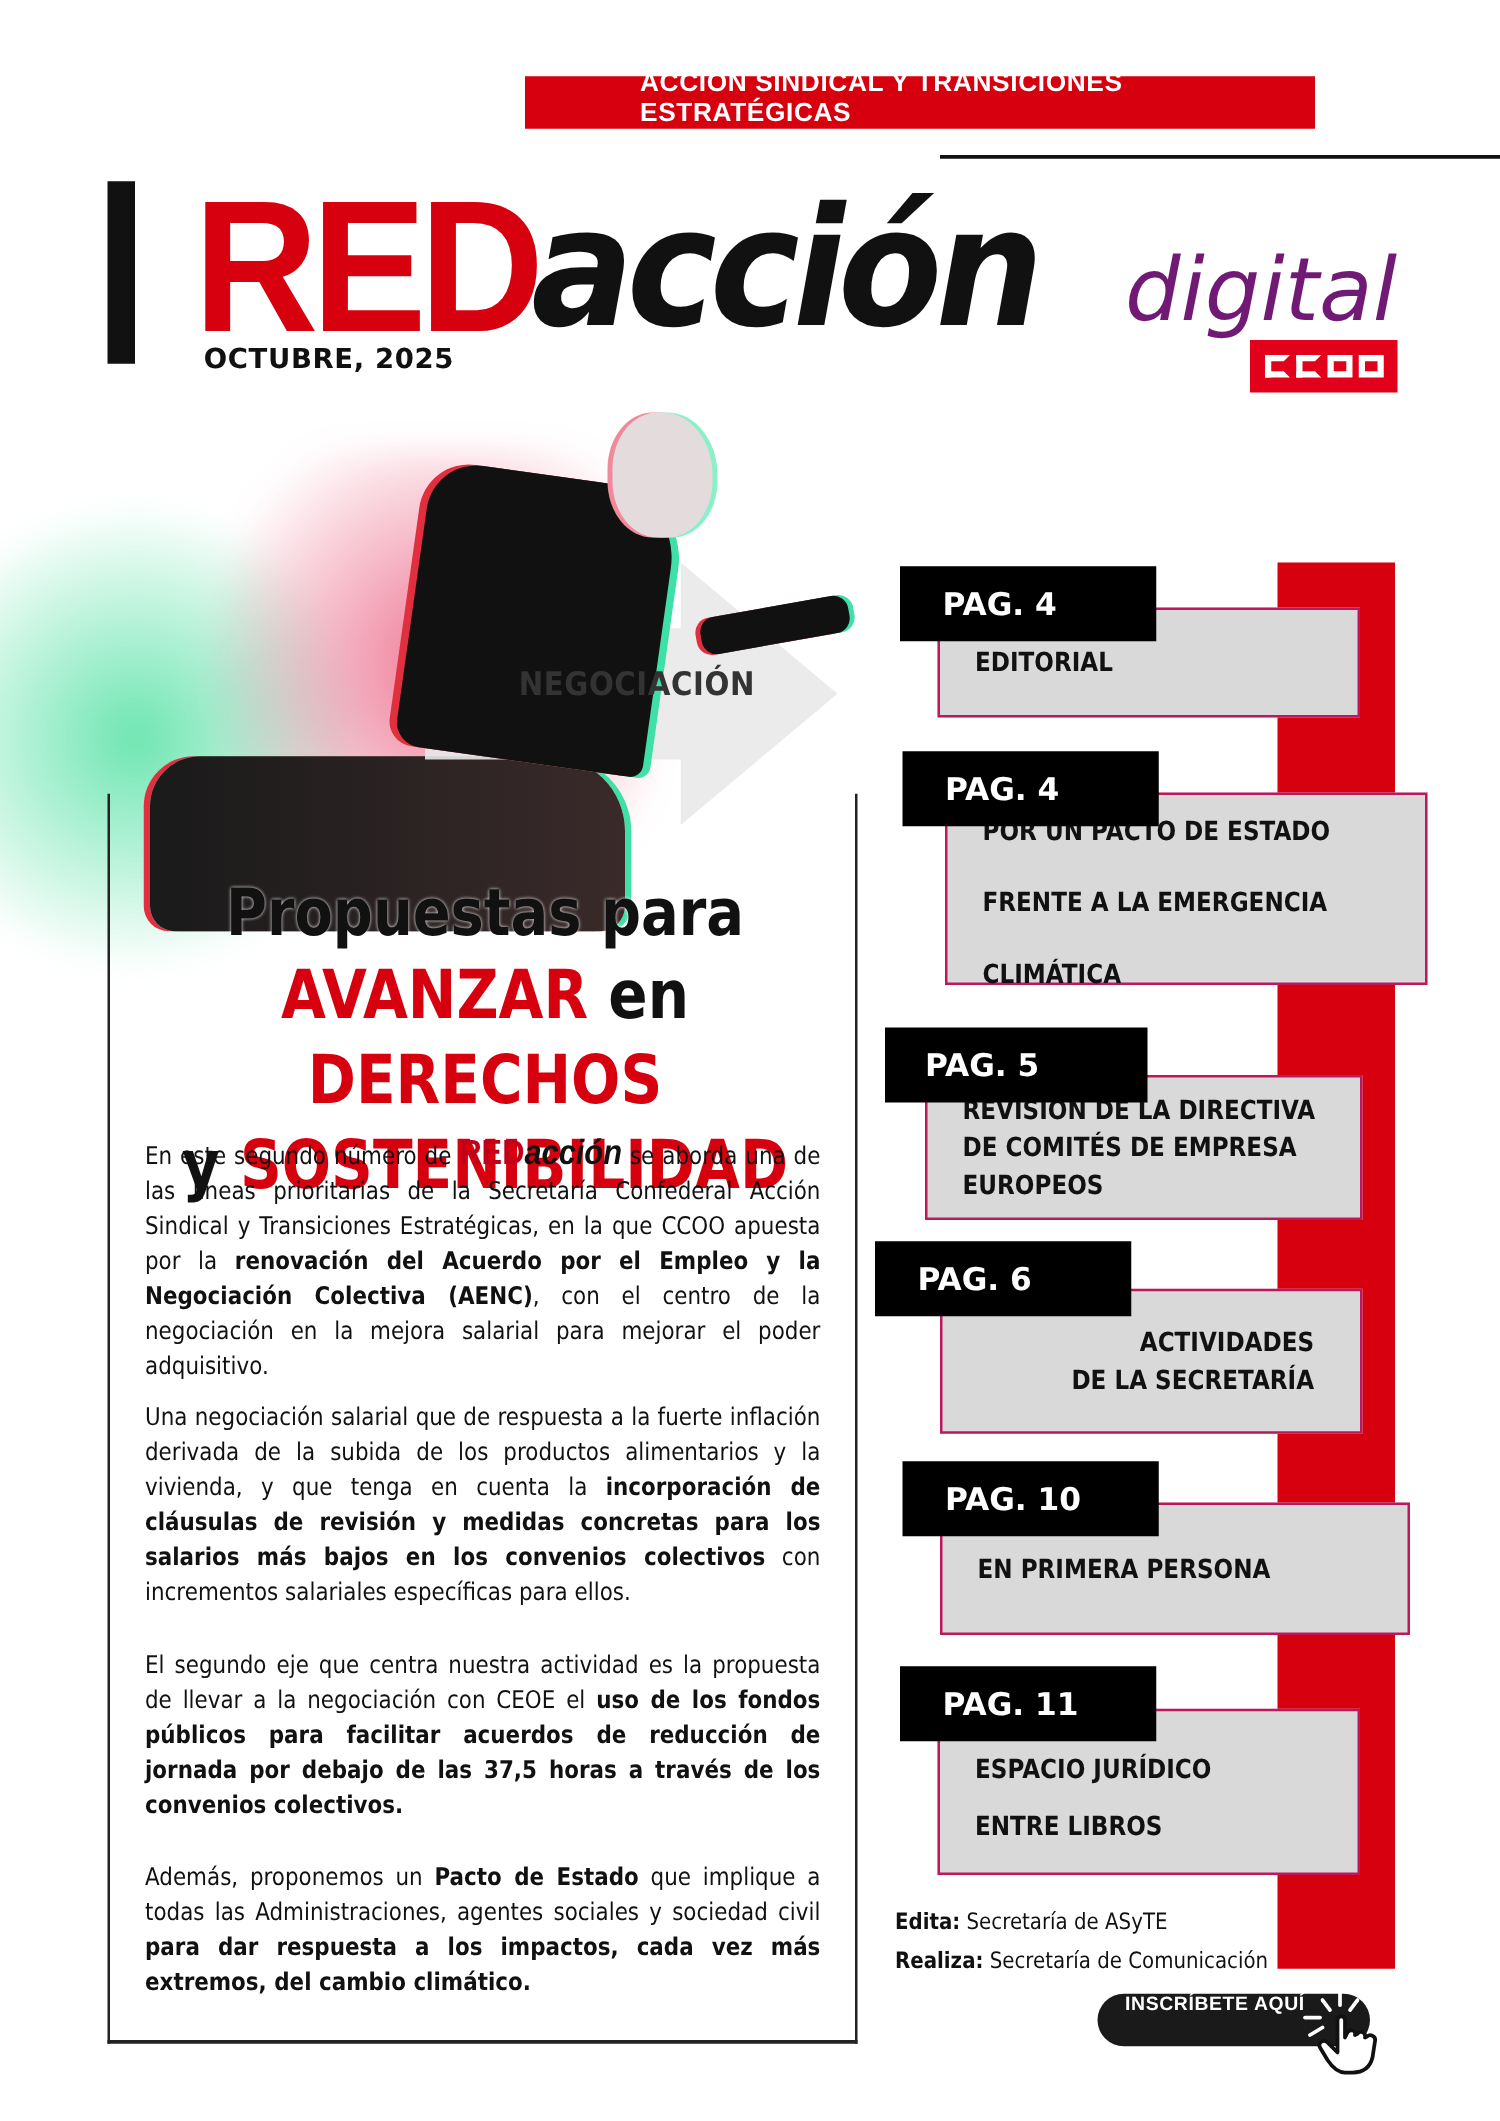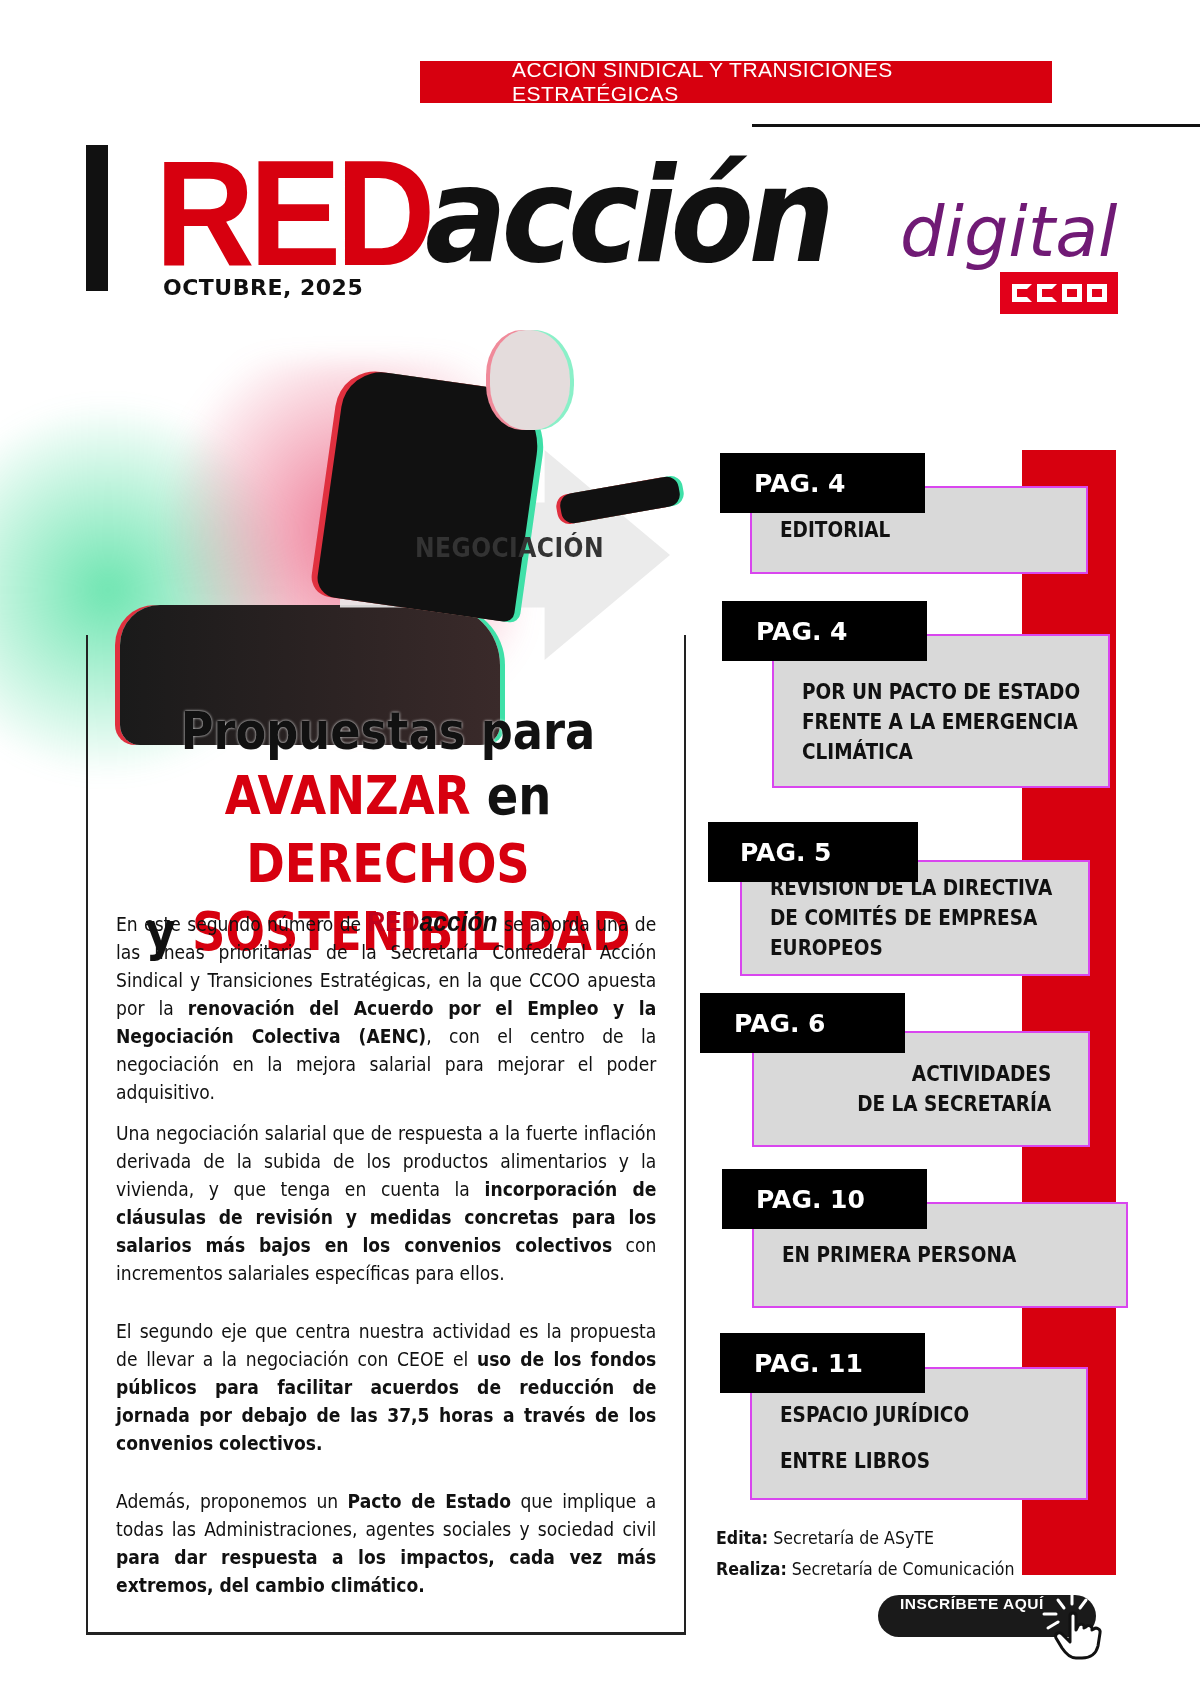--- a/index.html
+++ b/index.html
@@ -1,22 +1,22 @@
 <!DOCTYPE html>
 <html><head>
 <meta charset="utf-8">
 <style>
   * { box-sizing: border-box; margin: 0; padding: 0; }
   html, body { width: 1200px; height: 1697px; background: #ffffff; overflow: hidden; }
   body { position: relative; font-family: "Liberation Sans", sans-serif; color: #111; }
 
   .top-banner {
     position: absolute; left: 420px; top: 61px; width: 632px; height: 42px;
-    background: #d7000f; color: #fff; font-weight: normal; font-size: 21px;
-    letter-spacing: 0.5px; display: flex; align-items: center; padding-left: 92px;
+    background: #d7000f; color: #fff; font-weight: bold; font-size: 21px;
+    letter-spacing: 0.5px; display: flex; align-items: flex-end; padding-left: 92px;
     font-family: "Liberation Sans", sans-serif;
   }
   .top-rule { position: absolute; left: 752px; top: 124px; width: 448px; height: 3px; background: #111; }
 
   .mast-bar { position: absolute; left: 86px; top: 145px; width: 22px; height: 146px; background: #111; }
   .mast-red {
     position: absolute; left: 155px; top: 138px; font-family: "Liberation Sans", sans-serif;
     font-weight: bold; font-size: 150px; line-height: 150px; color: #d7000f; letter-spacing: -6px;
     transform: scaleX(0.92); transform-origin: left top;
   }
@@ -84,21 +84,21 @@
   .inline-logo .k { font-style: italic; color: #111; }
 
   
   .red-stripe-top { position: absolute; left: 1022px; top: 450px; width: 94px; height: 1125px; background: #d7000f; }
   .toc-tab {
     position: absolute; background: #000; color: #fff; font-family: "DejaVu Sans", sans-serif;
     font-weight: bold; font-size: 25px; display: flex; align-items: center; padding-left: 34px; height: 60px;
     transform-origin: left; z-index: 2;
   }
   .toc-card {
-    position: absolute; background: #d9d9d9; border: 2px solid #d946ef; z-index: 1;
+    position: absolute; background: #d9d9d9; border: 2px solid #be185d; z-index: 1;
     font-family: "DejaVu Sans", sans-serif; font-weight: bold; font-size: 21px; line-height: 30px; color: #111;
     display: flex; flex-direction: column; justify-content: center; padding-left: 28px;
   }
   .toc-card span { display: block; transform: scaleX(0.88); transform-origin: left; white-space: nowrap; }
 
   .credits { position: absolute; left: 716px; top: 1522px; font-family: "DejaVu Sans", sans-serif; font-size: 18px; line-height: 31px; color: #111; transform: scaleX(0.88); transform-origin: left; }
   .credits b { font-weight: bold; }
 
   .cta-button {
     position: absolute; left: 878px; top: 1595px; width: 218px; height: 42px; background: #1a1a1a;
@@ -171,21 +171,21 @@
 </p>
 
 <div class="red-stripe-top"></div>
 
 <div class="toc-tab" style="left:720px; top:453px; width:205px;">PAG. 4</div>
 <div class="toc-card" style="left:750px; top:486px; width:338px; height:88px;">
   <span>EDITORIAL</span>
 </div>
 
 <div class="toc-tab" style="left:722px; top:601px; width:205px;">PAG. 4</div>
-<div class="toc-card" style="left:772px; top:634px; width:338px; height:154px; padding-top:22px;">
+<div class="toc-card" style="left:756px; top:634px; width:386px; height:154px; padding-top:22px;gap:27px;">
   <span>POR UN PACTO DE ESTADO</span>
   <span>FRENTE A LA EMERGENCIA</span>
   <span>CLIMÁTICA</span>
 </div>
 
 <div class="toc-tab" style="left:708px; top:822px; width:210px; padding-left:32px;">PAG. 5</div>
 <div class="toc-card" style="left:740px; top:860px; width:350px; height:116px;">
   <span>REVISIÓN DE LA DIRECTIVA</span>
   <span>DE COMITÉS DE EMPRESA</span>
   <span>EUROPEOS</span>

